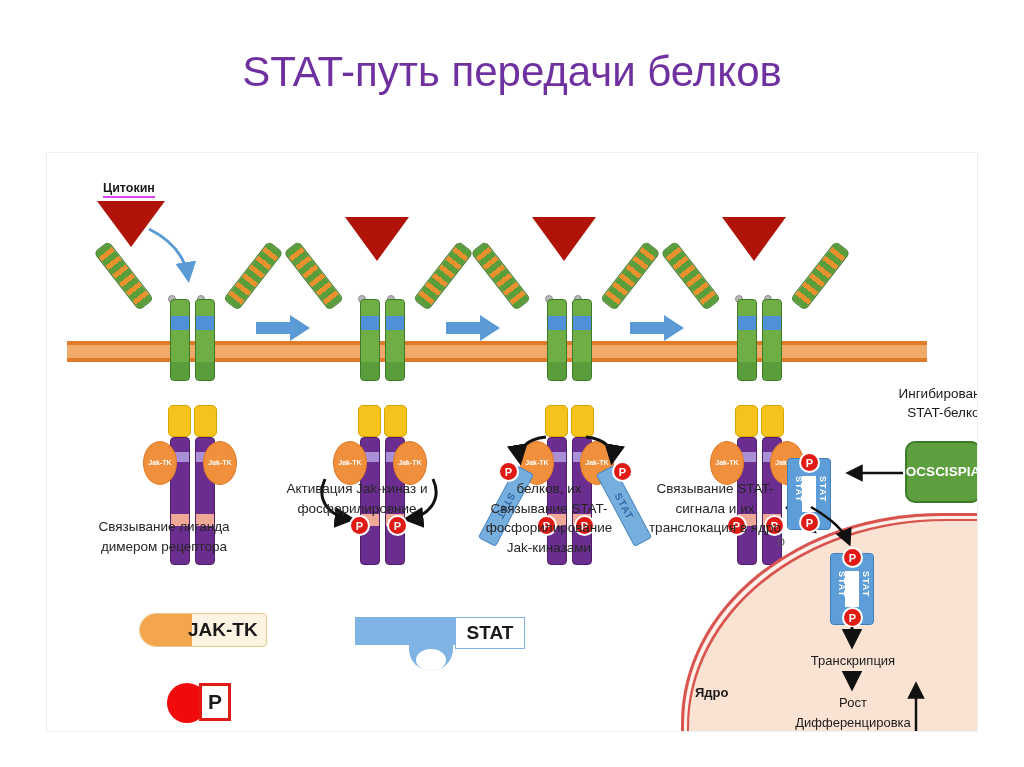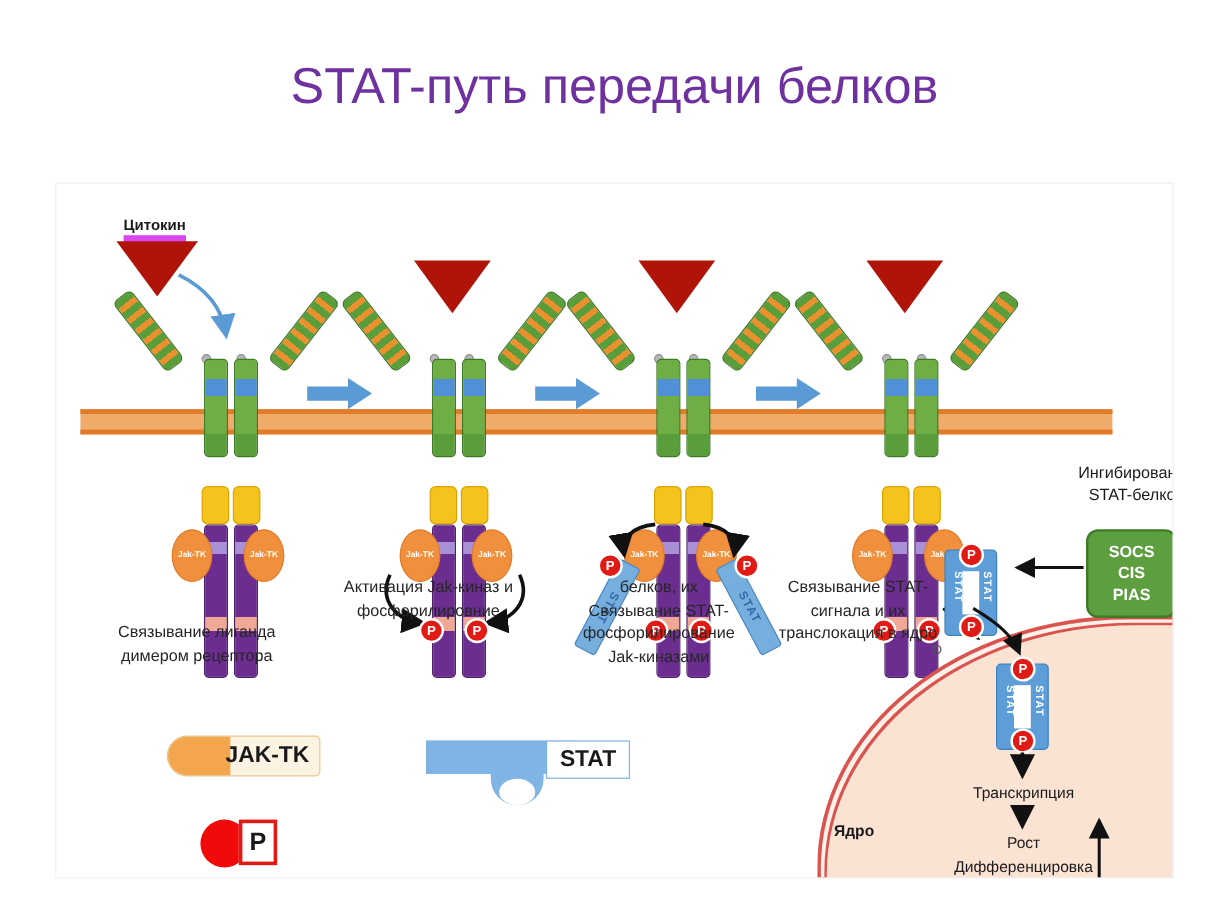--- a/index.html
+++ b/index.html
@@ -130,24 +130,24 @@
     border-top:3px solid #d9534f;
     border-left:3px solid #d9534f;
     box-shadow: inset 3px 3px 0 0 #fdf0e8, inset 5px 5px 0 0 #d9534f;
   }
   #nucleus-label {
     position:absolute; left:648px; top:684px;
     font-size:13px; font-weight:bold; color:#1a1a1a;
   }
   .socs-box {
     position:absolute; left:862px; top:452px;
-    width:76px; height:74px;
+    width:76px; height:62px;
     background:#5d9e3f; border:2px solid #3e7a28; border-radius:10px;
     color:#ffffff; font-size:13.5px; font-weight:bold;
-    display:flex; flex-direction:column; align-items:center;
+    display:flex; flex-direction:row; align-items:center;
     justify-content:center; line-height:1.35;
   }
   .nuc-text {
     position:absolute; text-align:center; font-size:13px; color:#1a1a1a;
   }
   .stat-dimer {
     position:absolute; width:44px; height:72px;
   }
   .sd-body {
     position:absolute; inset:0;
@@ -215,21 +215,21 @@
 </style>
 </head>
 <body>
 
 <div id="page-title">STAT-путь передачи белков</div>
 
 <div id="diagram-frame">
 
   <div class="membrane"></div>
 
-  <div class="cyt-label" style="left:56px; top:28px; border-bottom:6px solid #d946ef; padding-bottom:1px;">Цитокин</div>
+  <div class="cyt-label" style="left:56px; top:28px; border-bottom:2px solid #d946ef; padding-bottom:1px;">Цитокин</div>
   <div class="cytokine-tri" style="left:50px; top:48px;"></div>
 
   <svg style="position:absolute; left:100px; top:72px;" width="70" height="64">
     <defs>
       <marker id="bluehead" markerWidth="7" markerHeight="7" refX="5" refY="3.5" orient="auto">
         <path d="M0,0 L7,3.5 L0,7 z" fill="#5b9bd5"></path>
       </marker>
       <marker id="blkhead" markerWidth="7" markerHeight="7" refX="5.5" refY="3.5" orient="auto">
         <path d="M0,0 L7,3.5 L0,7 z" fill="#111111"></path>
       </marker>

